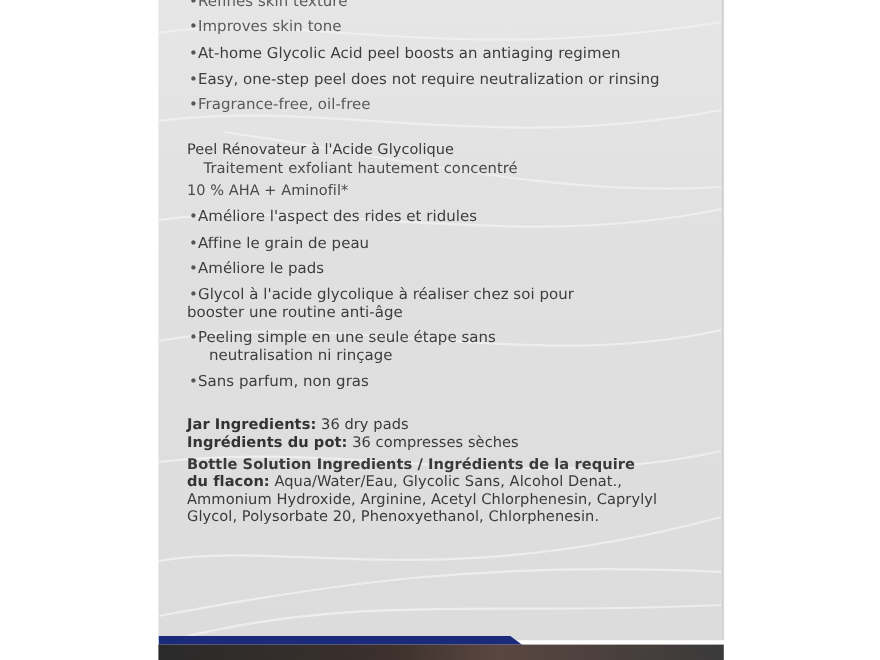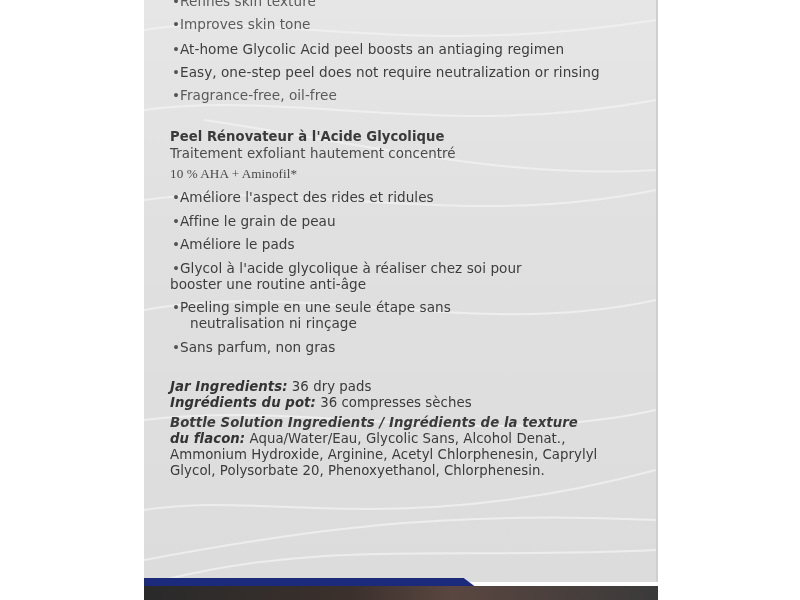--- a/index.html
+++ b/index.html
@@ -13,24 +13,24 @@
     background: linear-gradient(180deg, #e6e6e6 0%, #e0e0e0 40%, #dcdcdc 100%);
     overflow: hidden;
     border-right: 2px solid #cfcfcf;
     text-align: right;
   }
   .waves { position: absolute; left: 0; top: 0; width: 512px; height: 582px; pointer-events: none; }
   .content { position: absolute; left: 26px; top: 0; right: 10px; color: #3d3d3d; }
   .line { position: absolute; white-space: nowrap; font-size: 13.6px; letter-spacing: 0.05px; }
   .bullet::before { content: "\2022"; display: inline-block; width: 10px; color: #555; }
   .light { color: #5a5a5a; }
-  .bold { font-weight: bold; color: #333; font-style: italic; }
-  .heading { font-weight: bold; color: #3a3a3a; font-size: 13.2px; }
+  .bold { font-weight: bold; color: #333; }
+  .heading { font-weight: normal; color: #3a3a3a; font-size: 13.2px; }
   .sub { color: #4a4a4a; font-size: 13.4px; }
-  .small { font-size: 13.2px; font-family: Liberation Serif, serif; }
+  .small { font-size: 13.2px; }
   .ingr { font-size: 13.3px; color: #3a3a3a; }
   .bottom-band {
     position: absolute; left: 144px; top: 578px; width: 333px; height: 8px;
     background: #1b2a7a;
     border-bottom: 2px solid #e8e8f0;
     clip-path: polygon(0 0, 96% 0, 100% 100%, 0 100%);
   }
   .bottom-shadow {
     position: absolute; left: 144px; top: 586px; width: 514px; height: 14px;
     background: linear-gradient(90deg, #2a2a2a 0%, #3b302c 40%, #5a4640 60%, #3a3a3a 100%);
@@ -56,39 +56,39 @@
 
   <div class="content">
 
     <div class="line bullet light" style="top:-7px">Refines skin texture</div>
     <div class="line bullet light" style="top:16px">Improves skin tone</div>
     <div class="line bullet" style="top:41px">At-home Glycolic Acid peel boosts an antiaging regimen</div>
     <div class="line bullet" style="top:64px">Easy, one-step peel does not require neutralization or rinsing</div>
     <div class="line bullet light" style="top:87px">Fragrance-free, oil-free</div>
 
     <div class="line heading" style="top:129px; left:0">Peel Rénovateur à l'Acide Glycolique</div>
-    <div class="line sub" style="top:146px; left:0">Traitement exfoliant hautement concentré</div>
+    <div class="line sub" style="top:146px; left:15px">Traitement exfoliant hautement concentré</div>
     <div class="line sub small" style="top:166px; left:0">10 % AHA + Aminofil*</div>
 
     <div class="line bullet" style="top:189px">Améliore l'aspect des rides et ridules</div>
     <div class="line bullet" style="top:213px">Affine le grain de peau</div>
     <div class="line bullet" style="top:236px">Améliore le pads</div>
     <div class="line bullet" style="top:260px">Glycol à l'acide glycolique à réaliser chez soi pour</div>
     <div class="line" style="top:276px; left:0">booster une routine anti-âge</div>
     <div class="line bullet" style="top:299px">Peeling simple en une seule étape sans</div>
     <div class="line" style="top:315px; left:20px">neutralisation ni rinçage</div>
     <div class="line bullet" style="top:339px">Sans parfum, non gras</div>
 
     <div class="line ingr" style="top:379px; left:0">
       <span class="bold">Jar Ingredients:</span><span> 36 dry pads</span>
     </div>
     <div class="line ingr" style="top:395px; left:0">
       <span class="bold">Ingrédients du pot:</span><span> 36 compresses sèches</span>
     </div>
-    <div class="line ingr bold" style="top:415px; left:0">Bottle Solution Ingredients / Ingrédients de la texture</div>
+    <div class="line ingr bold" style="top:415px; left:0">Bottle Solution Ingredients / Ingrédients de la require</div>
     <div class="line ingr" style="top:431px; left:0">
       <span class="bold">du flacon:</span><span> Aqua/Water/Eau, Glycolic Sans, Alcohol Denat.,</span>
     </div>
     <div class="line ingr" style="top:447px; left:0">Ammonium Hydroxide, Arginine, Acetyl Chlorphenesin, Caprylyl</div>
     <div class="line ingr" style="top:463px; left:0">Glycol, Polysorbate 20, Phenoxyethanol, Chlorphenesin.</div>
   </div>
 </div>
 
 <div class="bottom-band"></div>
 <div class="bottom-shadow"></div>

